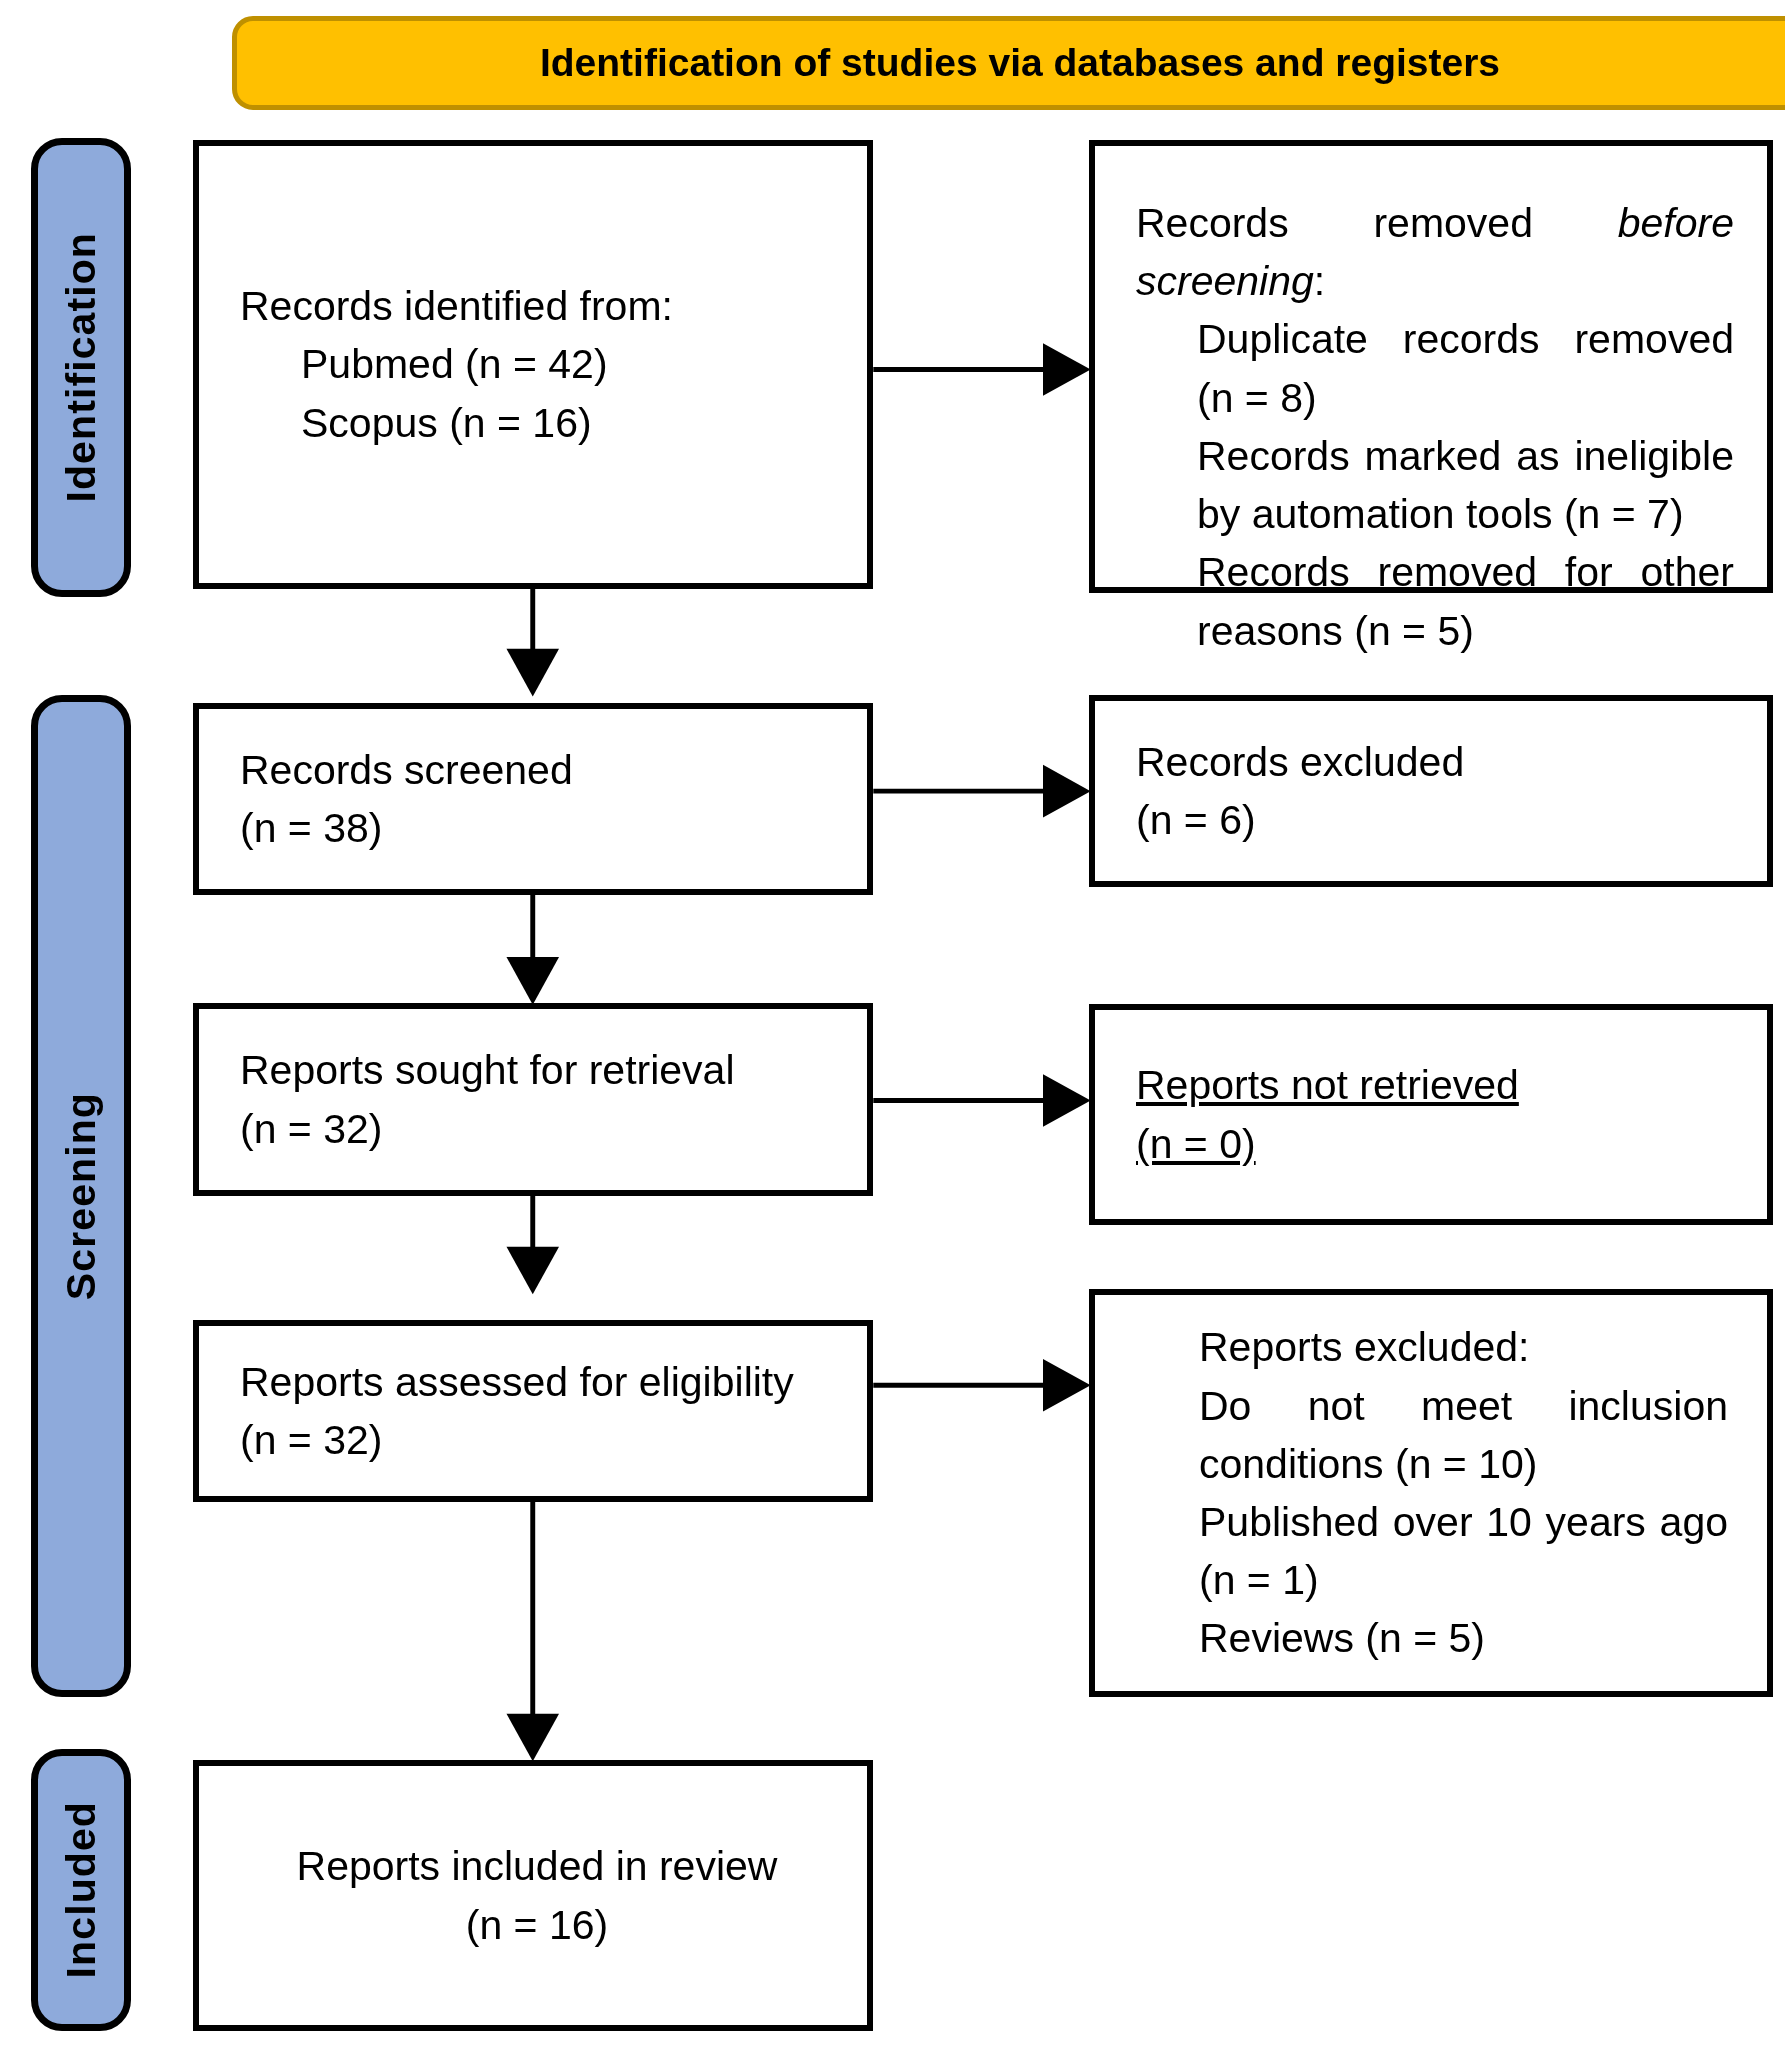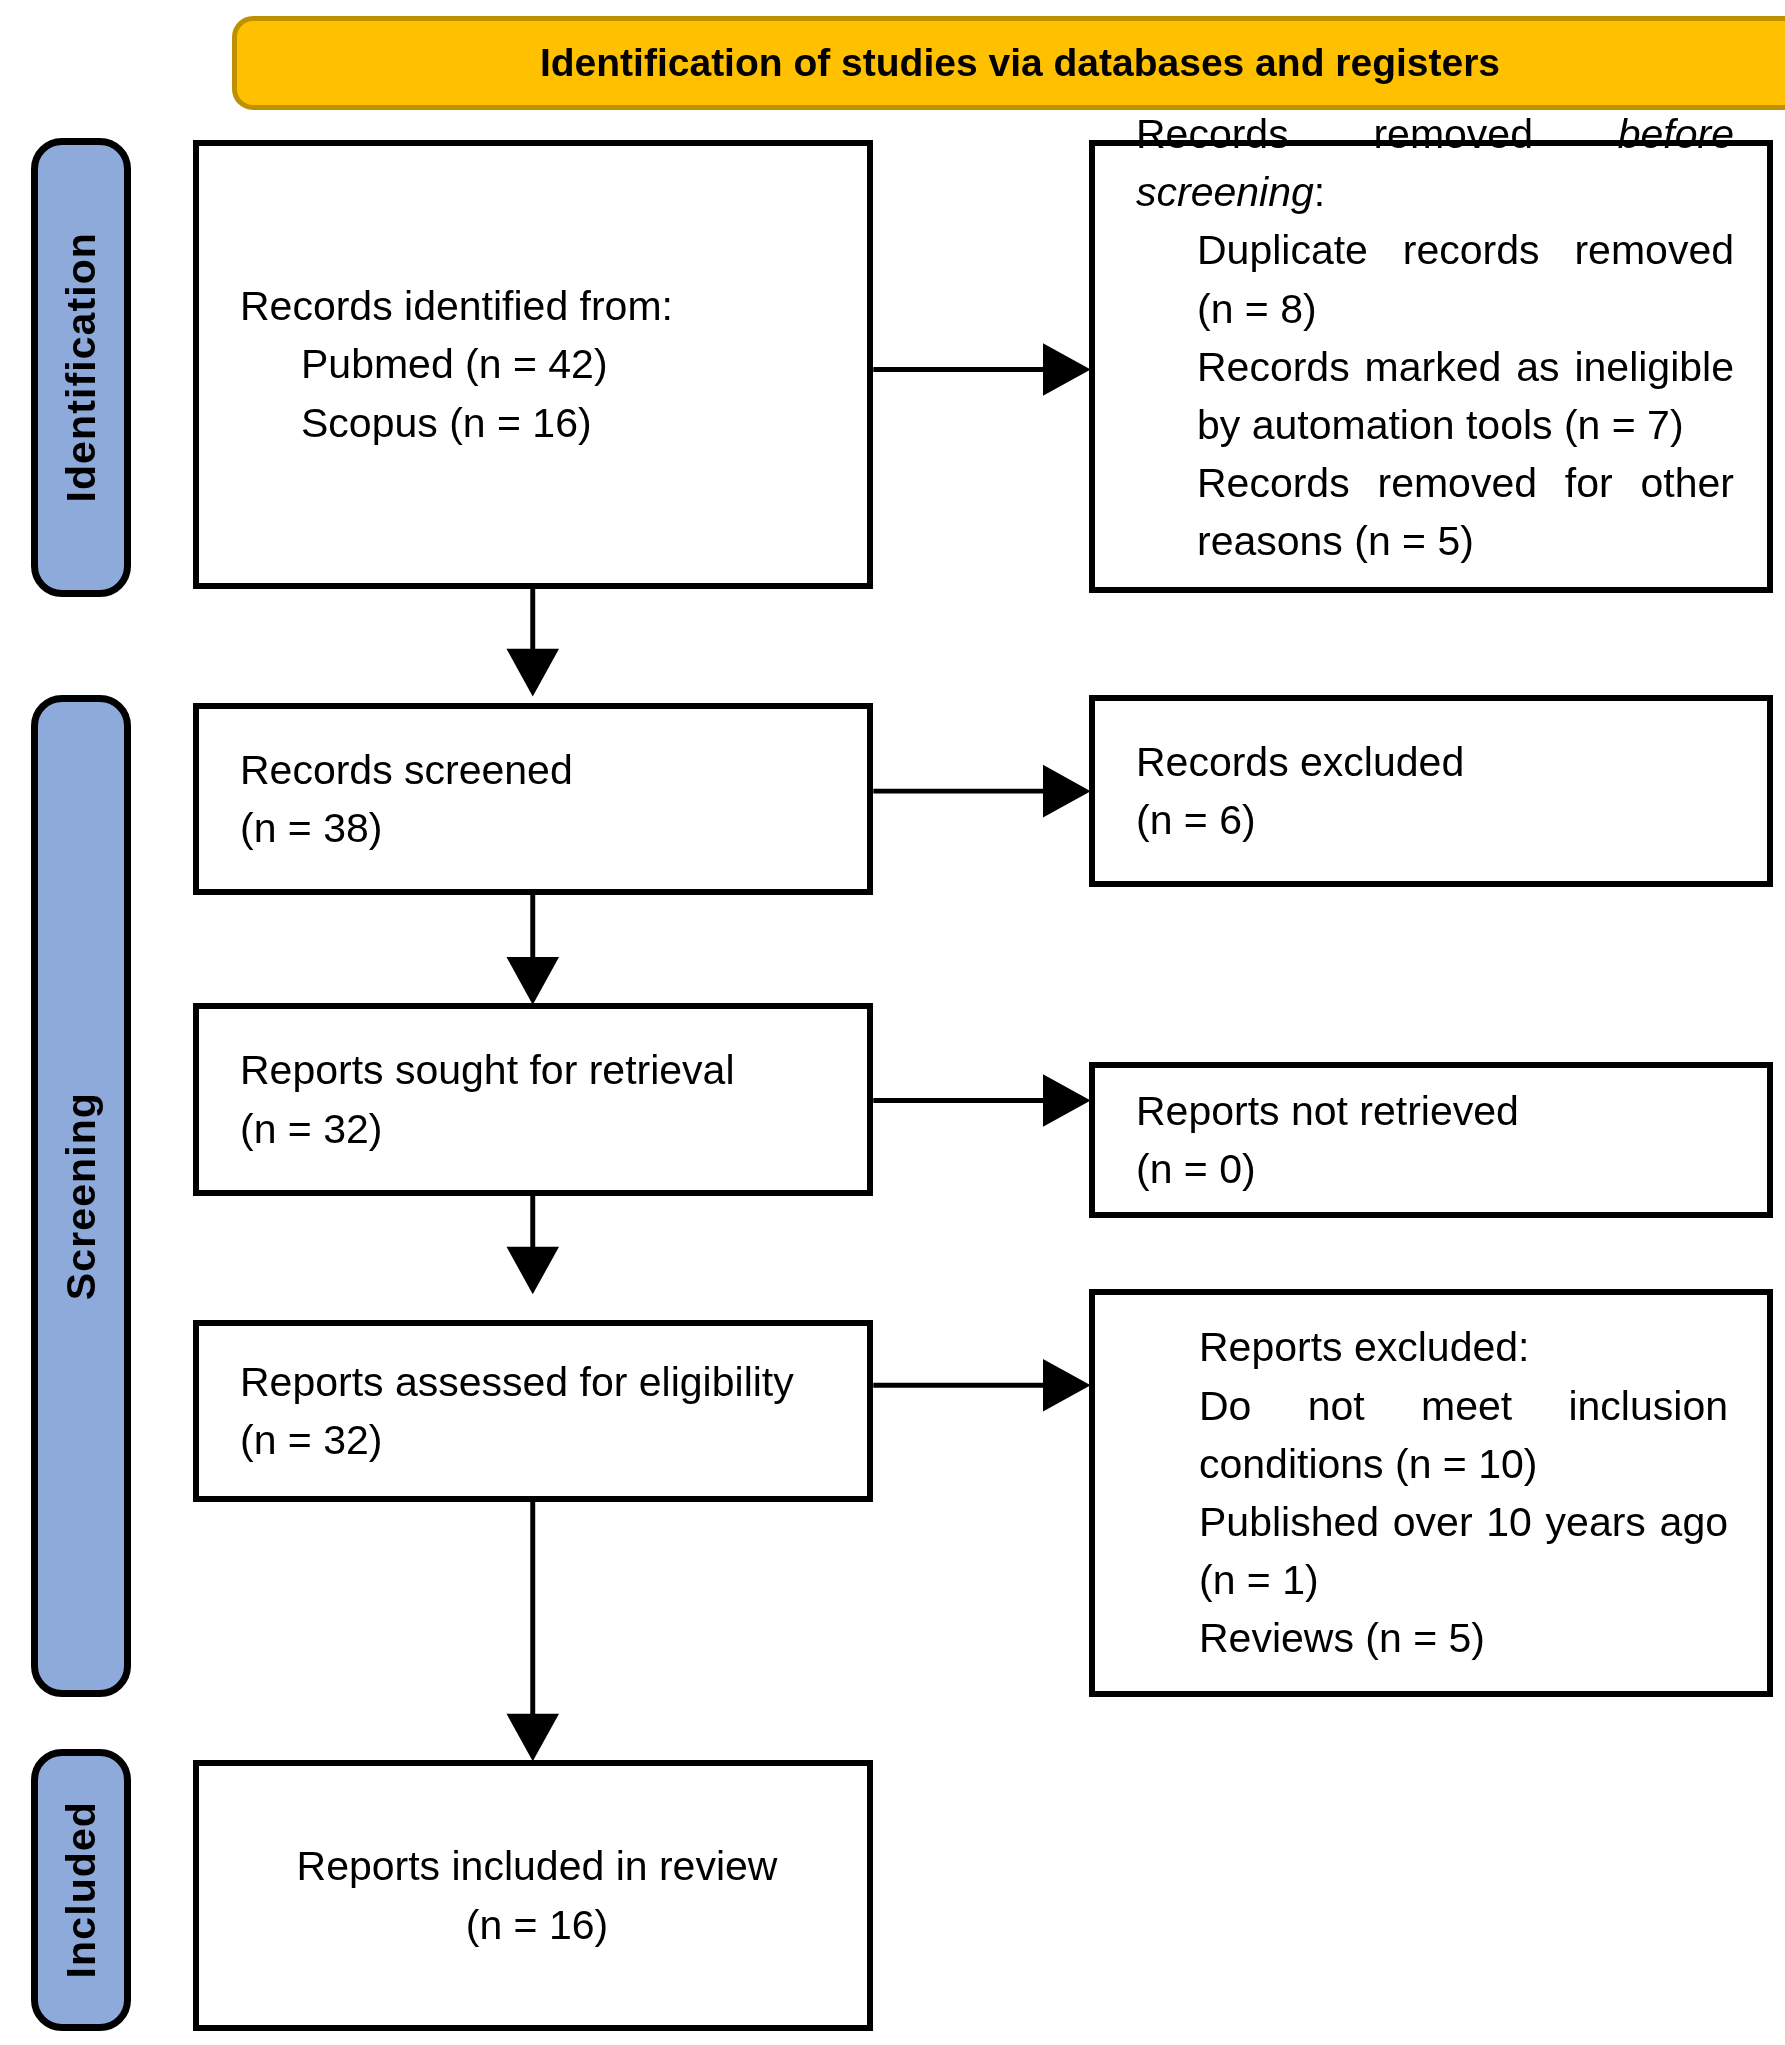--- a/index.html
+++ b/index.html
@@ -32,21 +32,21 @@
   .fbox{
     position:absolute;
     background:var(--box_fill,#ffffff);
     border:6px solid var(--box_border,#000000);
     box-sizing:border-box;
     font-size:41px;line-height:1.42;
     display:flex;flex-direction:column;justify-content:center;
     padding:16.4px 33px 16.4px 41px;
   }
   .fbox .indent{padding-left:61px;}
-  .fbox.topalign{justify-content:flex-end;padding-top:48px;}
+  .fbox.topalign{justify-content:space-between;padding-top:48px;}
   .fbox.just div{text-align:justify;}
   .fbox.bigpad{padding-left:104px;padding-right:39px;}
   .arrows{position:absolute;left:0;top:0;width:1786px;height:2046px;pointer-events:none;}
 </style>
 </head>
 <body>
 
 <div class="canvas">
 
   <svg class="arrows" viewBox="0 0 3262 3737" xmlns="http://www.w3.org/2000/svg">
@@ -119,21 +119,21 @@
   <div class="fbox" style="left:1089px;top:695px;width:684px;height:192px;">
     <div>Records excluded</div>
     <div>(n = 6)</div>
   </div>
 
   <div class="fbox" style="left:193px;top:1003px;width:680px;height:193px;">
     <div>Reports sought for retrieval</div>
     <div>(n = 32)</div>
   </div>
 
-  <div class="fbox" style="left:1089px;top:1062px;width:684px;height:156px;">
+  <div class="fbox" style="left:1089px;top:1004px;width:684px;height:221px;text-decoration:underline;">
     <div>Reports not retrieved</div>
     <div>(n = 0)</div>
   </div>
 
   <div class="fbox" style="left:193px;top:1293px;width:680px;height:182px;margin-top:27px;">
     <div>Reports assessed for eligibility</div>
     <div>(n = 32)</div>
   </div>
 
   <div class="fbox just bigpad" style="left:1089px;top:1289px;width:684px;height:408px;">

